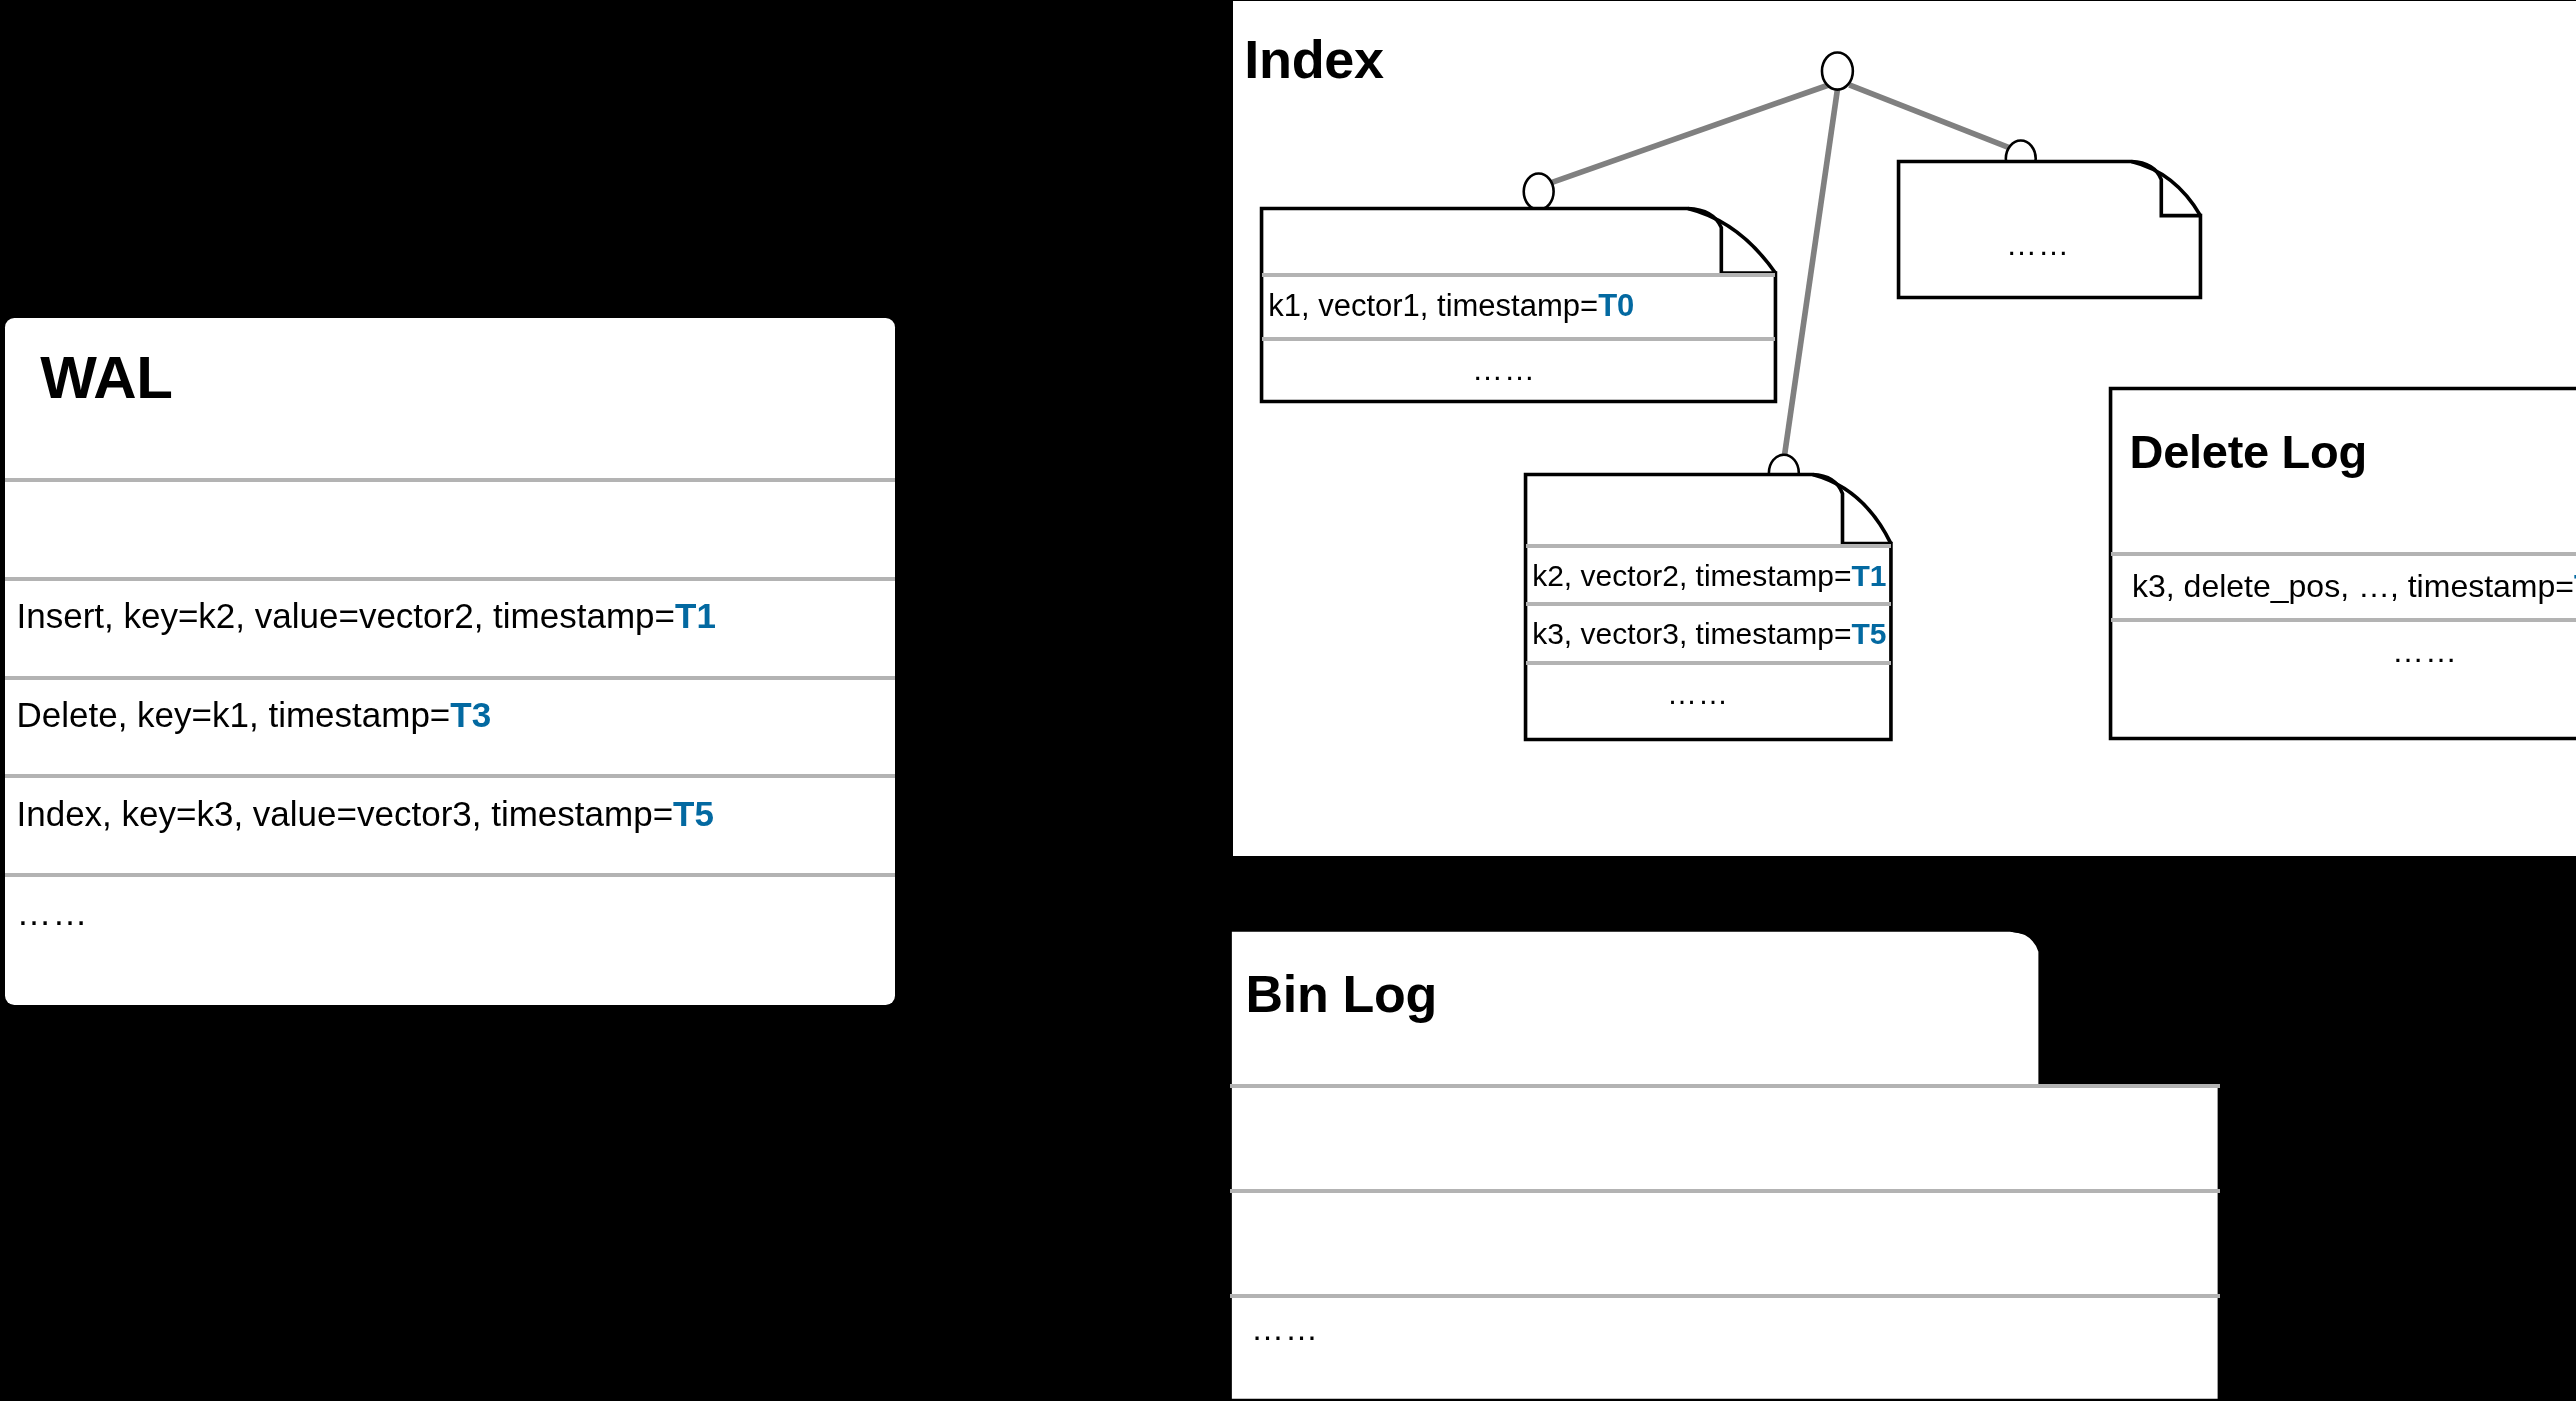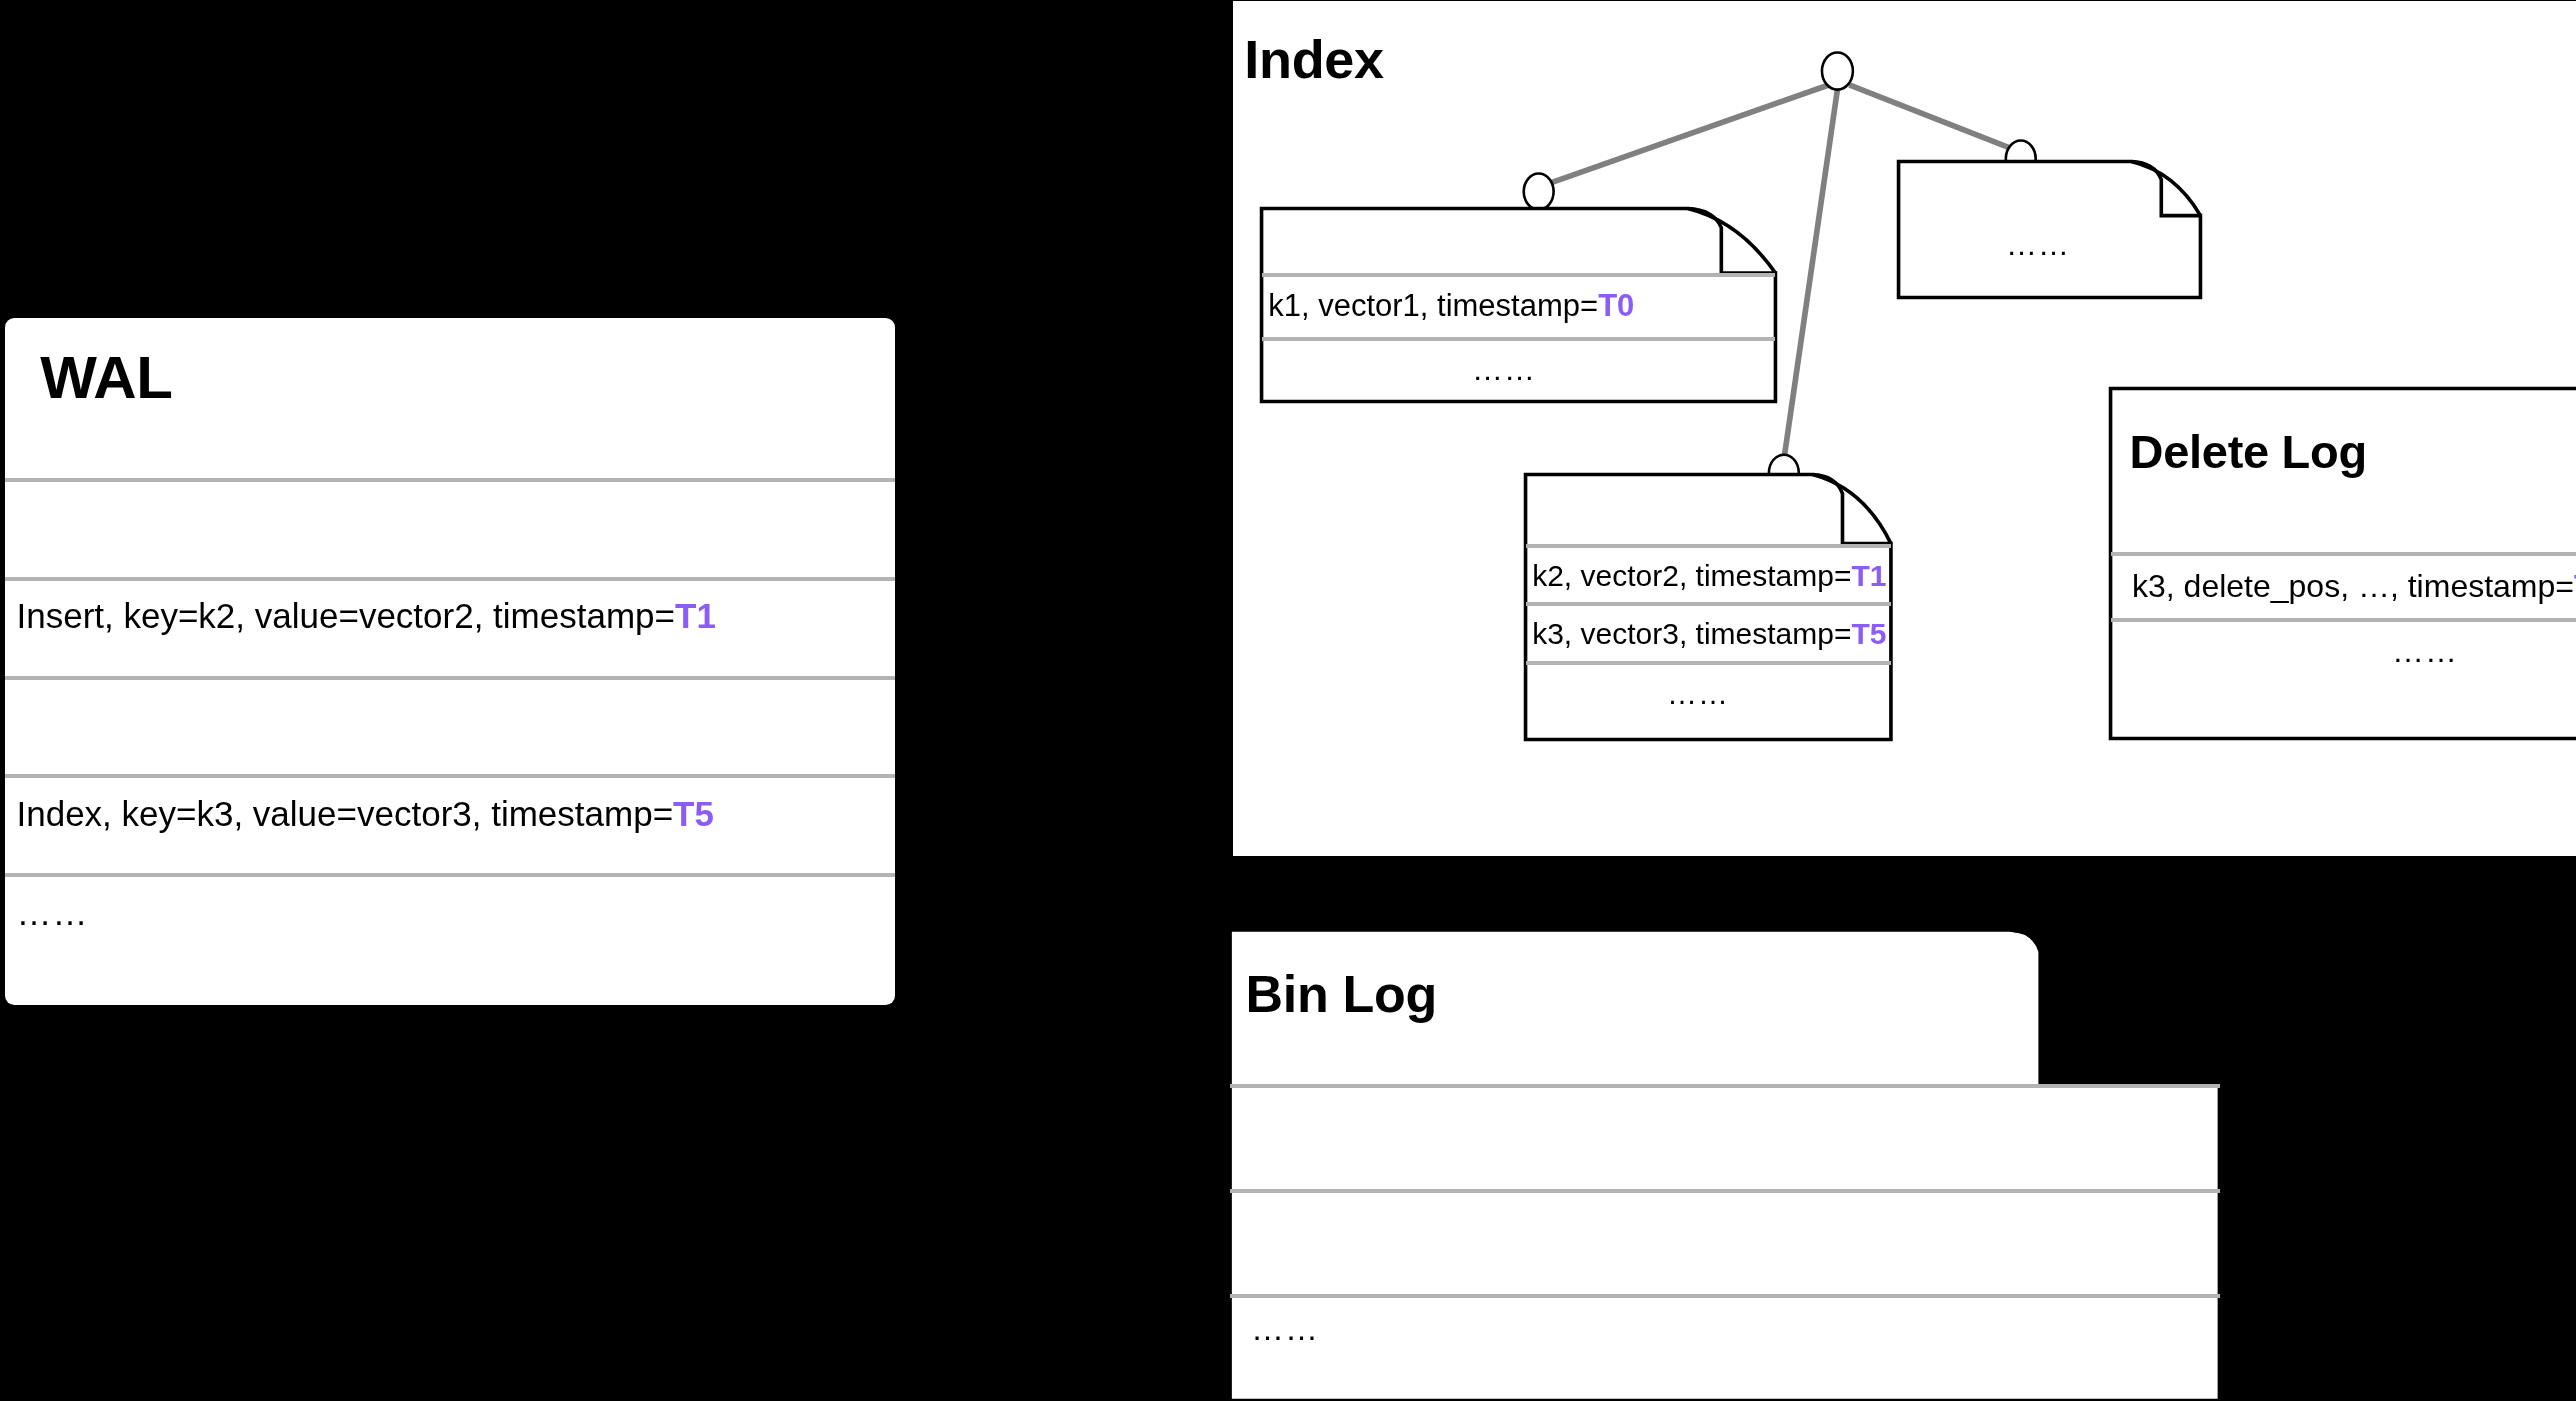--- a/index.html
+++ b/index.html
@@ -34,21 +34,21 @@
   
   .card-title {
     position: absolute;
     font-weight: bold;
     letter-spacing: -0.3px;
     white-space: nowrap;
   }
 
   
   .ts {
-    color: #8b5cf6;
+    color: #0369a1;
     font-weight: bold;
   }
 
   
   .ellipsis {
     letter-spacing: 1px;
   }
 
   
   .doc {
@@ -98,20 +98,23 @@
   <div class="card-title" style="left:35px; top:25px; font-size:60px;">WAL</div>
 
   <div class="sep" style="left:0; top:160px; width:890px;"></div>
 
   <div class="sep" style="left:0; top:259px; width:890px;"></div>
   <div class="rowlabel" style="left:11.3px; top:278px; font-size:35px;">
     <span>Insert, key=k2, value=vector2, timestamp=</span><span class="ts">T1</span>
   </div>
 
   <div class="sep" style="left:0; top:358px; width:890px;"></div>
+  <div class="rowlabel" style="left:11.3px; top:377px; font-size:35px;">
+    <span>Delete, key=k1, timestamp=</span><span class="ts">T3</span>
+  </div>
 
   <div class="sep" style="left:0; top:456px; width:890px;"></div>
   <div class="rowlabel" style="left:11.3px; top:476px; font-size:35px;">
     <span>Index, key=k3, value=vector3, timestamp=</span><span class="ts">T5</span>
   </div>
 
   <div class="sep" style="left:0; top:555px; width:890px;"></div>
   <div class="rowlabel ellipsis" style="left:11.3px; top:575px; font-size:35px;">……</div>
 </div>
 

